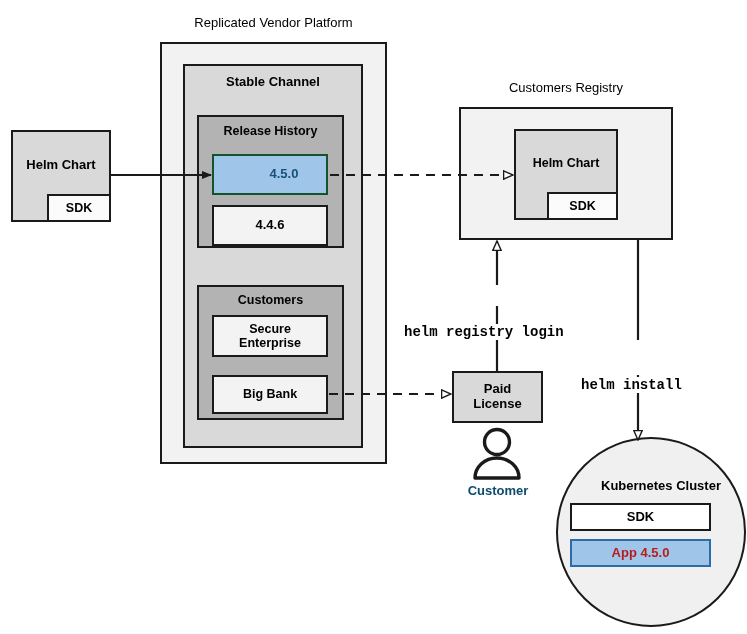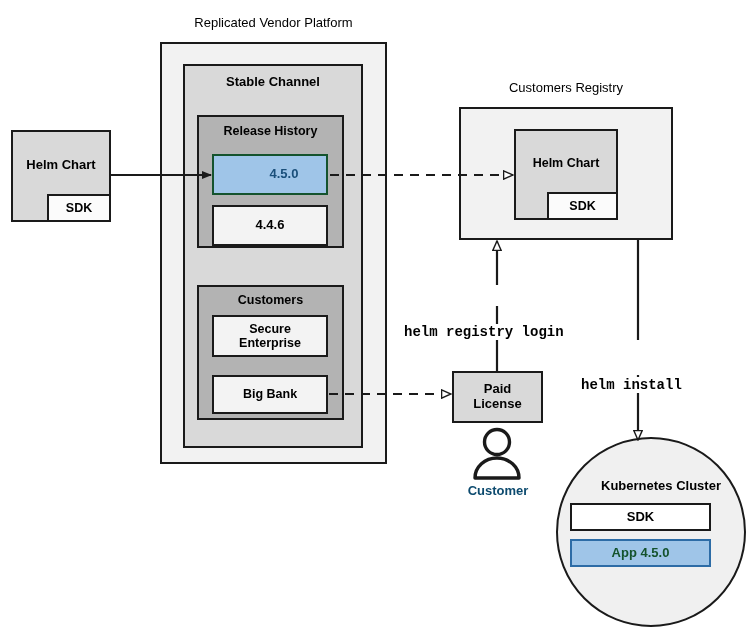--- a/index.html
+++ b/index.html
@@ -165,21 +165,21 @@
     left: 570px; top: 503px;
     width: 141px; height: 28px;
     background: #ffffff;
     font-size: 13px;
   }
   #k8s-app {
     left: 570px; top: 539px;
     width: 141px; height: 28px;
     background: #9fc5e8;
     border: 2px solid #2d6ca6;
-    color: #14532d;
+    color: #b91c1c;
     font-size: 13px;
   }
   
   .title {
     position: absolute;
     font-weight: normal;
     color: #000000;
     font-size: 13px;
     text-align: center;
     white-space: nowrap;

